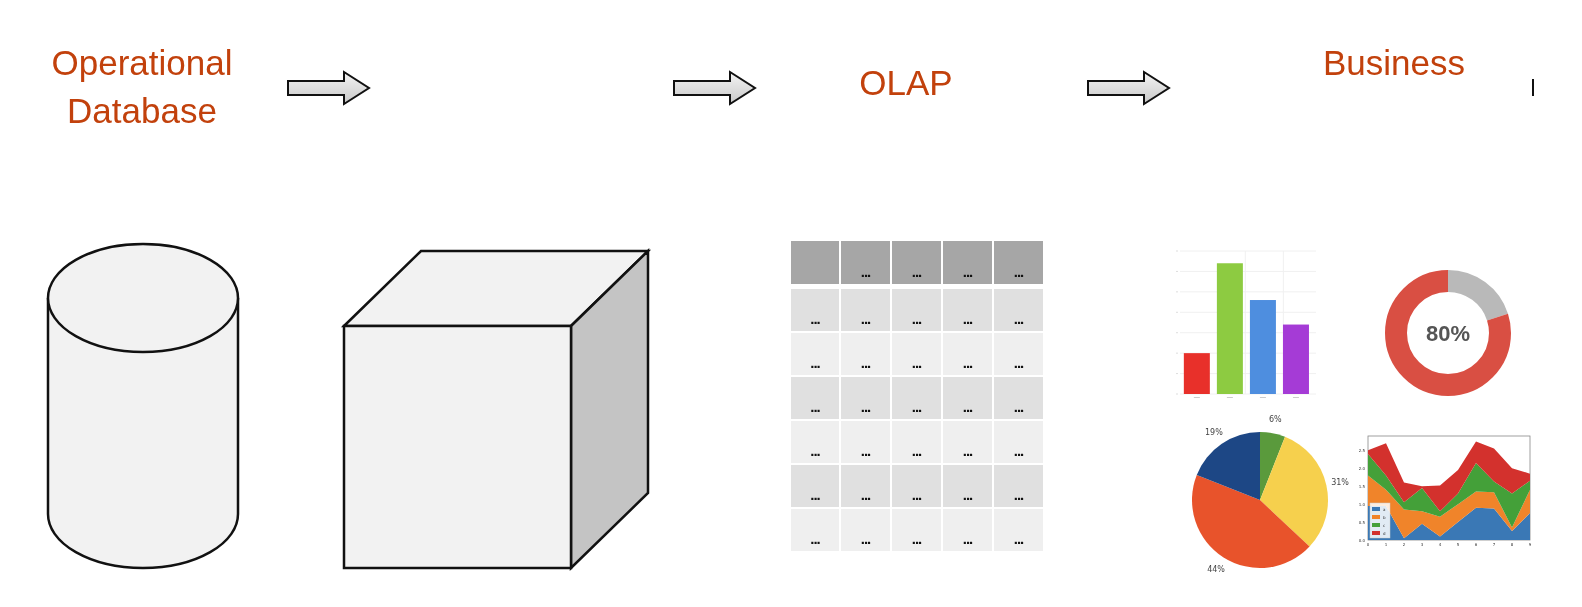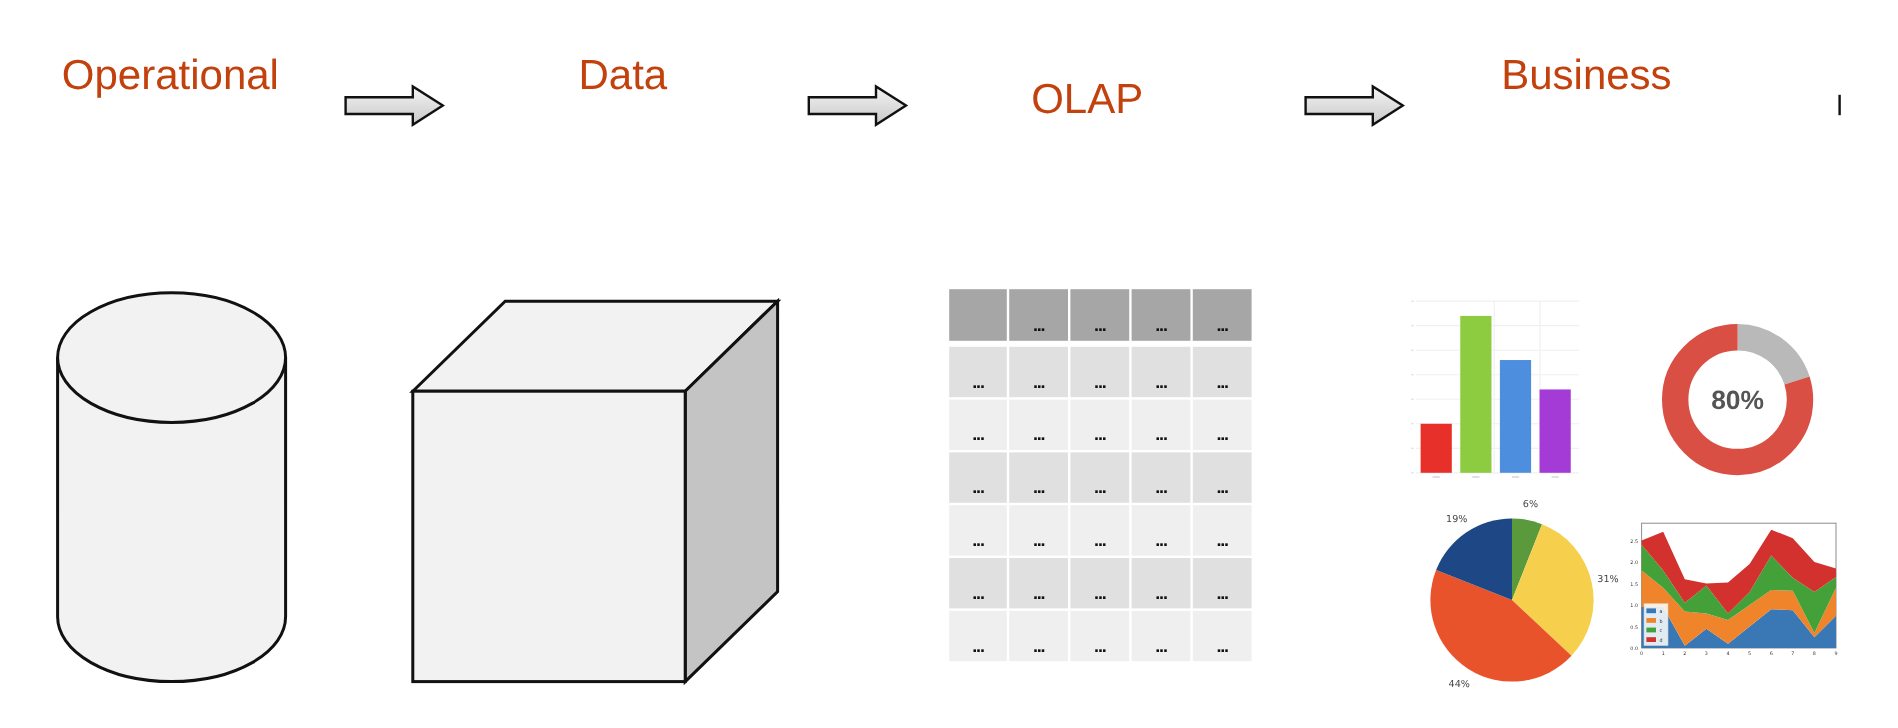--- a/index.html
+++ b/index.html
@@ -19,28 +19,28 @@
   .olap-row.header .olap-cell { background: #a6a6a6; height: 43px; margin-bottom: 5px; }
   .olap-row.light .olap-cell { background: #efefef; }
   .olap-row.dark .olap-cell { background: #e0e0e0; }
   .olap-cell.first { width: 48px; }
 </style>
 </head>
 <body>
 
 <div class="stage-title" style="left:12px; top:39px;">
   <span>Operational</span>
+  <span>Database</span>
 </div>
 <div class="stage-title" style="left:389px; top:39px;">
-  <span>Data</span>
 </div>
 <div class="stage-title" style="left:776px; top:48px;margin-top:11px;">
   <span>OLAP</span>
 </div>
-<div class="stage-title" style="left:1192px; top:39px;">
+<div class="stage-title" style="left:1264px; top:39px;">
   <span>Business</span>
 </div>
 
 <svg class="arrow" style="left:287px; top:70px;" viewBox="0 0 84 36">
   <defs>
       <linearGradient id="ag" x1="0" y1="0" x2="0" y2="1">
         <stop offset="0" stop-color="#f4f4f4"></stop>
         <stop offset="1" stop-color="#c8c8c8"></stop>
       </linearGradient>
     </defs>

